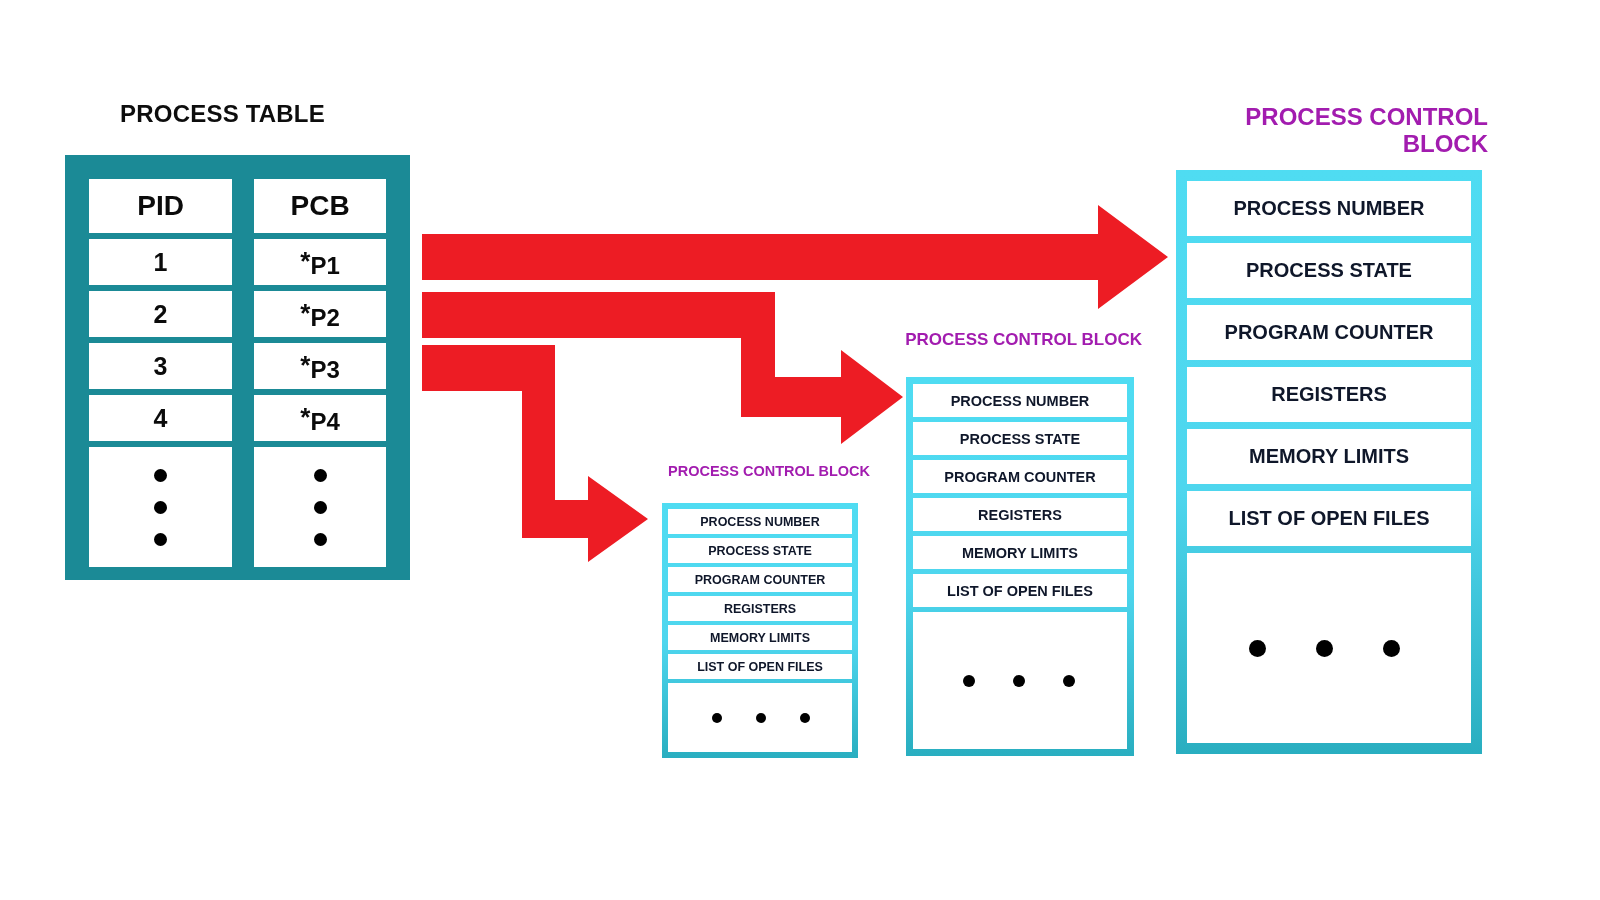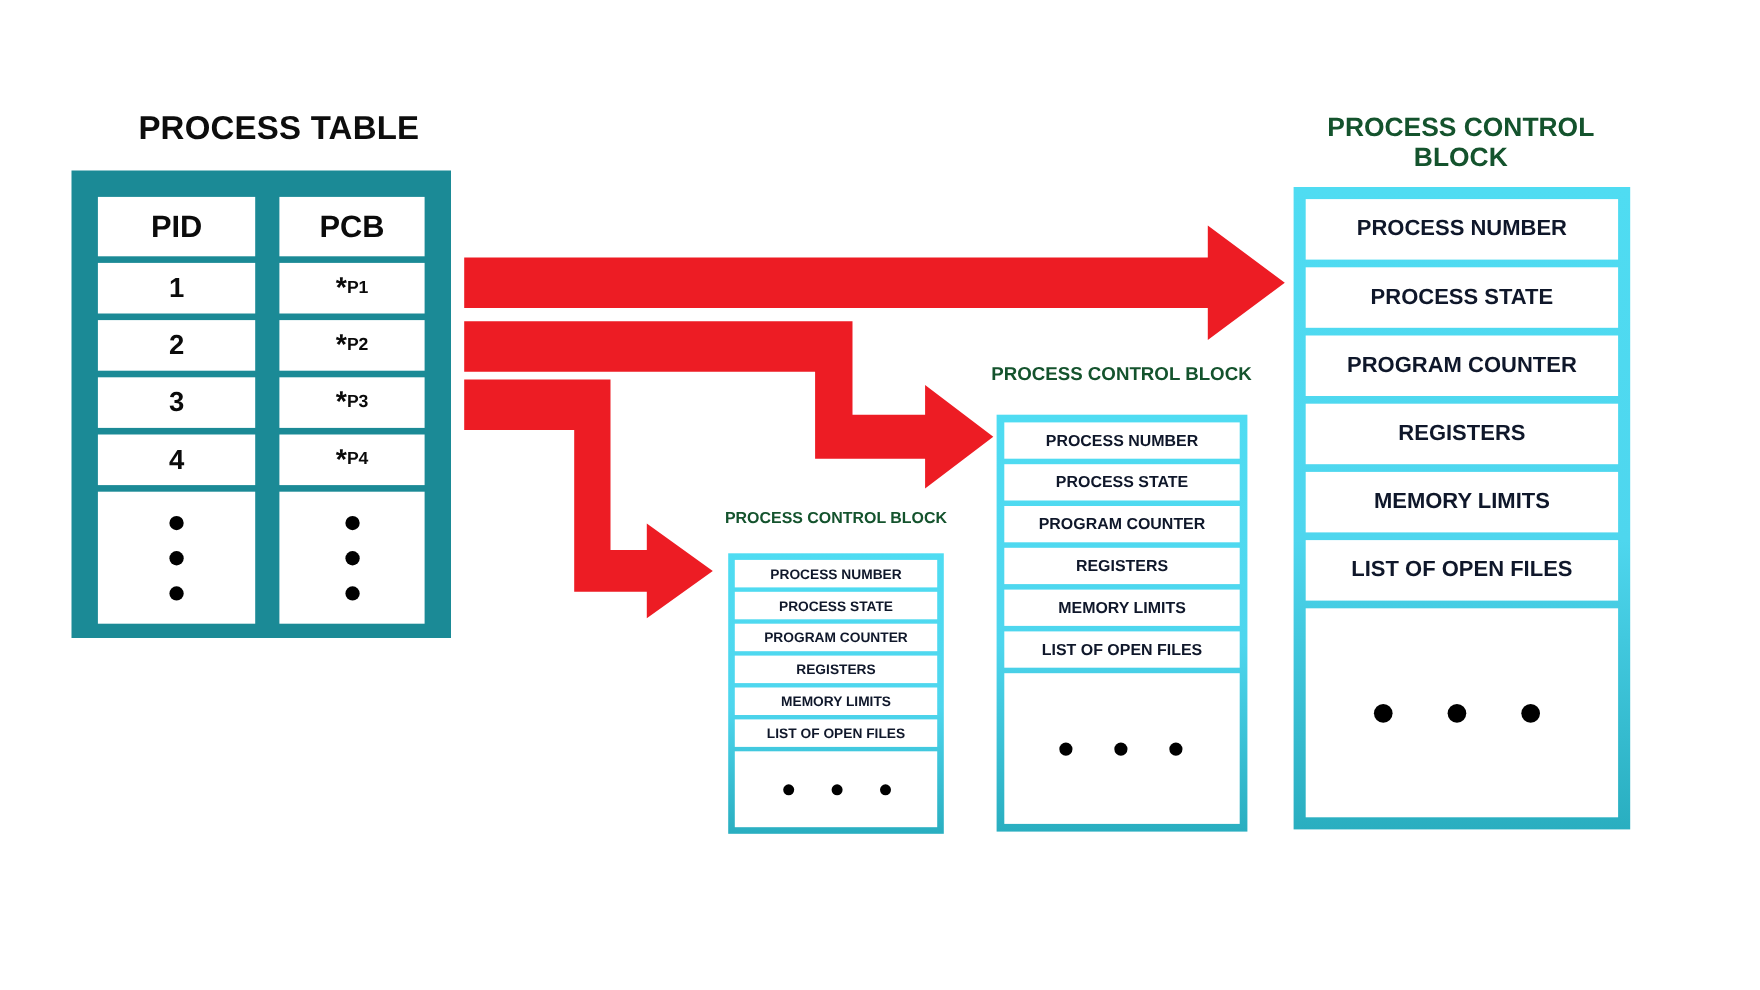--- a/index.html
+++ b/index.html
@@ -8,22 +8,22 @@
     font-family:"Liberation Sans",sans-serif;
     overflow:hidden;position:relative;
   }
   #stage{position:absolute;left:0;top:0;width:1600px;height:900px;}
 
   
   .abs{position:absolute;}
 
   
   #process-table-title{
-    left:81px;top:100px;width:345px;
-    text-align:center;font-size:30px;font-weight:bold;color:#0d0d0d;
+    left:50px;top:100px;width:345px;
+    text-align:center;font-size:24px;font-weight:bold;color:#0d0d0d;
     letter-spacing:.2px;
   }
   #process-table{
     left:65px;top:155px;width:345px;height:425px;
     background:#1b8a96;
     display:flex;flex-direction:column;
     padding:24px;box-sizing:border-box;
   }
   .pt-row{display:flex;flex:0 0 auto;}
   .pt-row + .pt-row{margin-top:6px;}
@@ -32,31 +32,31 @@
     box-sizing:border-box;
   }
   .pt-cell.pid{width:165px;}
   .pt-cell.pcb{width:152px;margin-left:22px;}
   .pt-row.head .pt-cell{height:54px;font-size:28px;font-weight:bold;color:#0b0b0b;}
   .pt-row.body .pt-cell{height:46px;font-size:25px;font-weight:bold;color:#0b0b0b;}
   .pt-row.dots .pt-cell{height:120px;flex-direction:column;justify-content:center;}
   .ptr-star{font-weight:bold;font-size:25px;color:#0b0b0b;line-height:1;
             display:inline-flex;align-items:flex-start;}
   .ptr-star .ast{font-size:26px;line-height:1;position:relative;top:-1px;}
-  .ptr-star .nm{font-size:16px;line-height:1;position:relative;top:5px;}
+  .ptr-star .nm{font-size:24px;line-height:1;position:relative;top:5px;}
   .vdot{width:13px;height:13px;border-radius:50%;background:#000;}
   .vdot + .vdot{margin-top:19px;}
 
   
   .arrow-svg{position:absolute;left:0;top:0;width:1600px;height:900px;
              pointer-events:none;}
 
   
   .pcb-title{
-    position:absolute;text-align:center;font-weight:bold;color:#14532d;
+    position:absolute;text-align:right;font-weight:bold;color:#a21caf;
     line-height:1.12;
   }
   .pcb-frame{
     position:absolute;box-sizing:border-box;
     background:linear-gradient(180deg,#4fdcf2 0%,#4ed6ee 55%,#29aec0 100%);
     display:flex;flex-direction:column;
   }
   .pcb-row{
     background:#ffffff;display:flex;align-items:center;justify-content:center;
     color:#0f172a;font-weight:bold;box-sizing:border-box;flex:0 0 auto;

